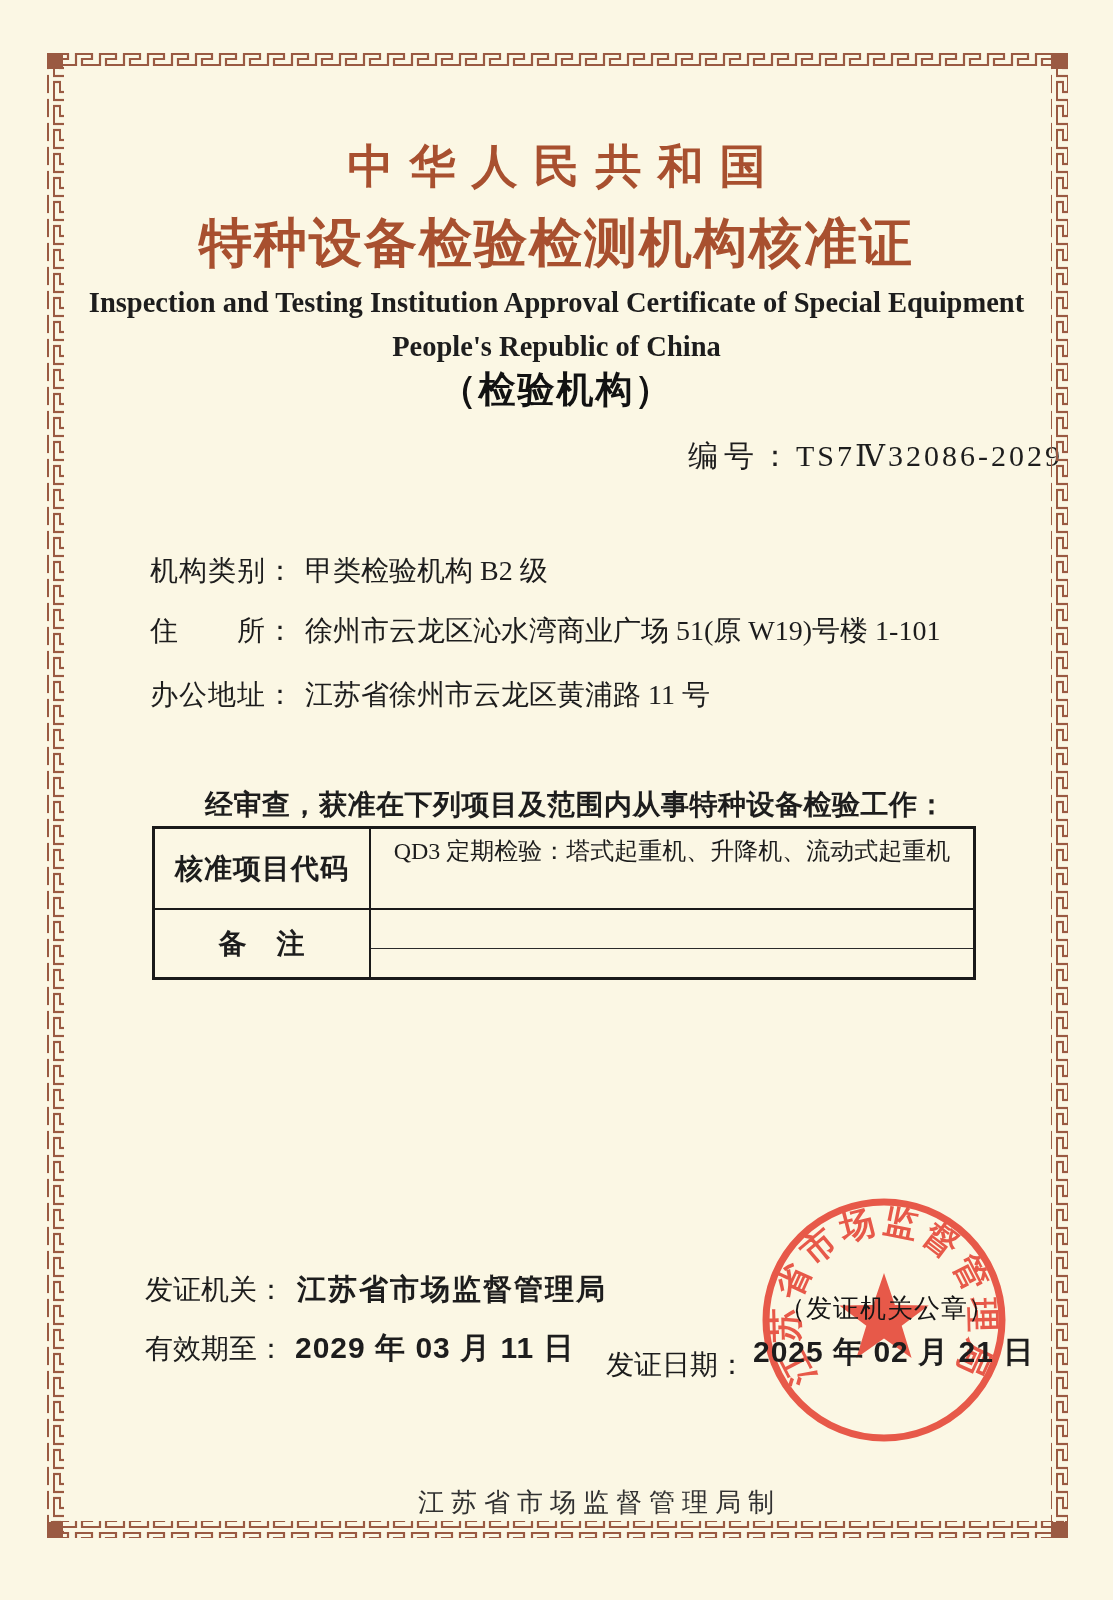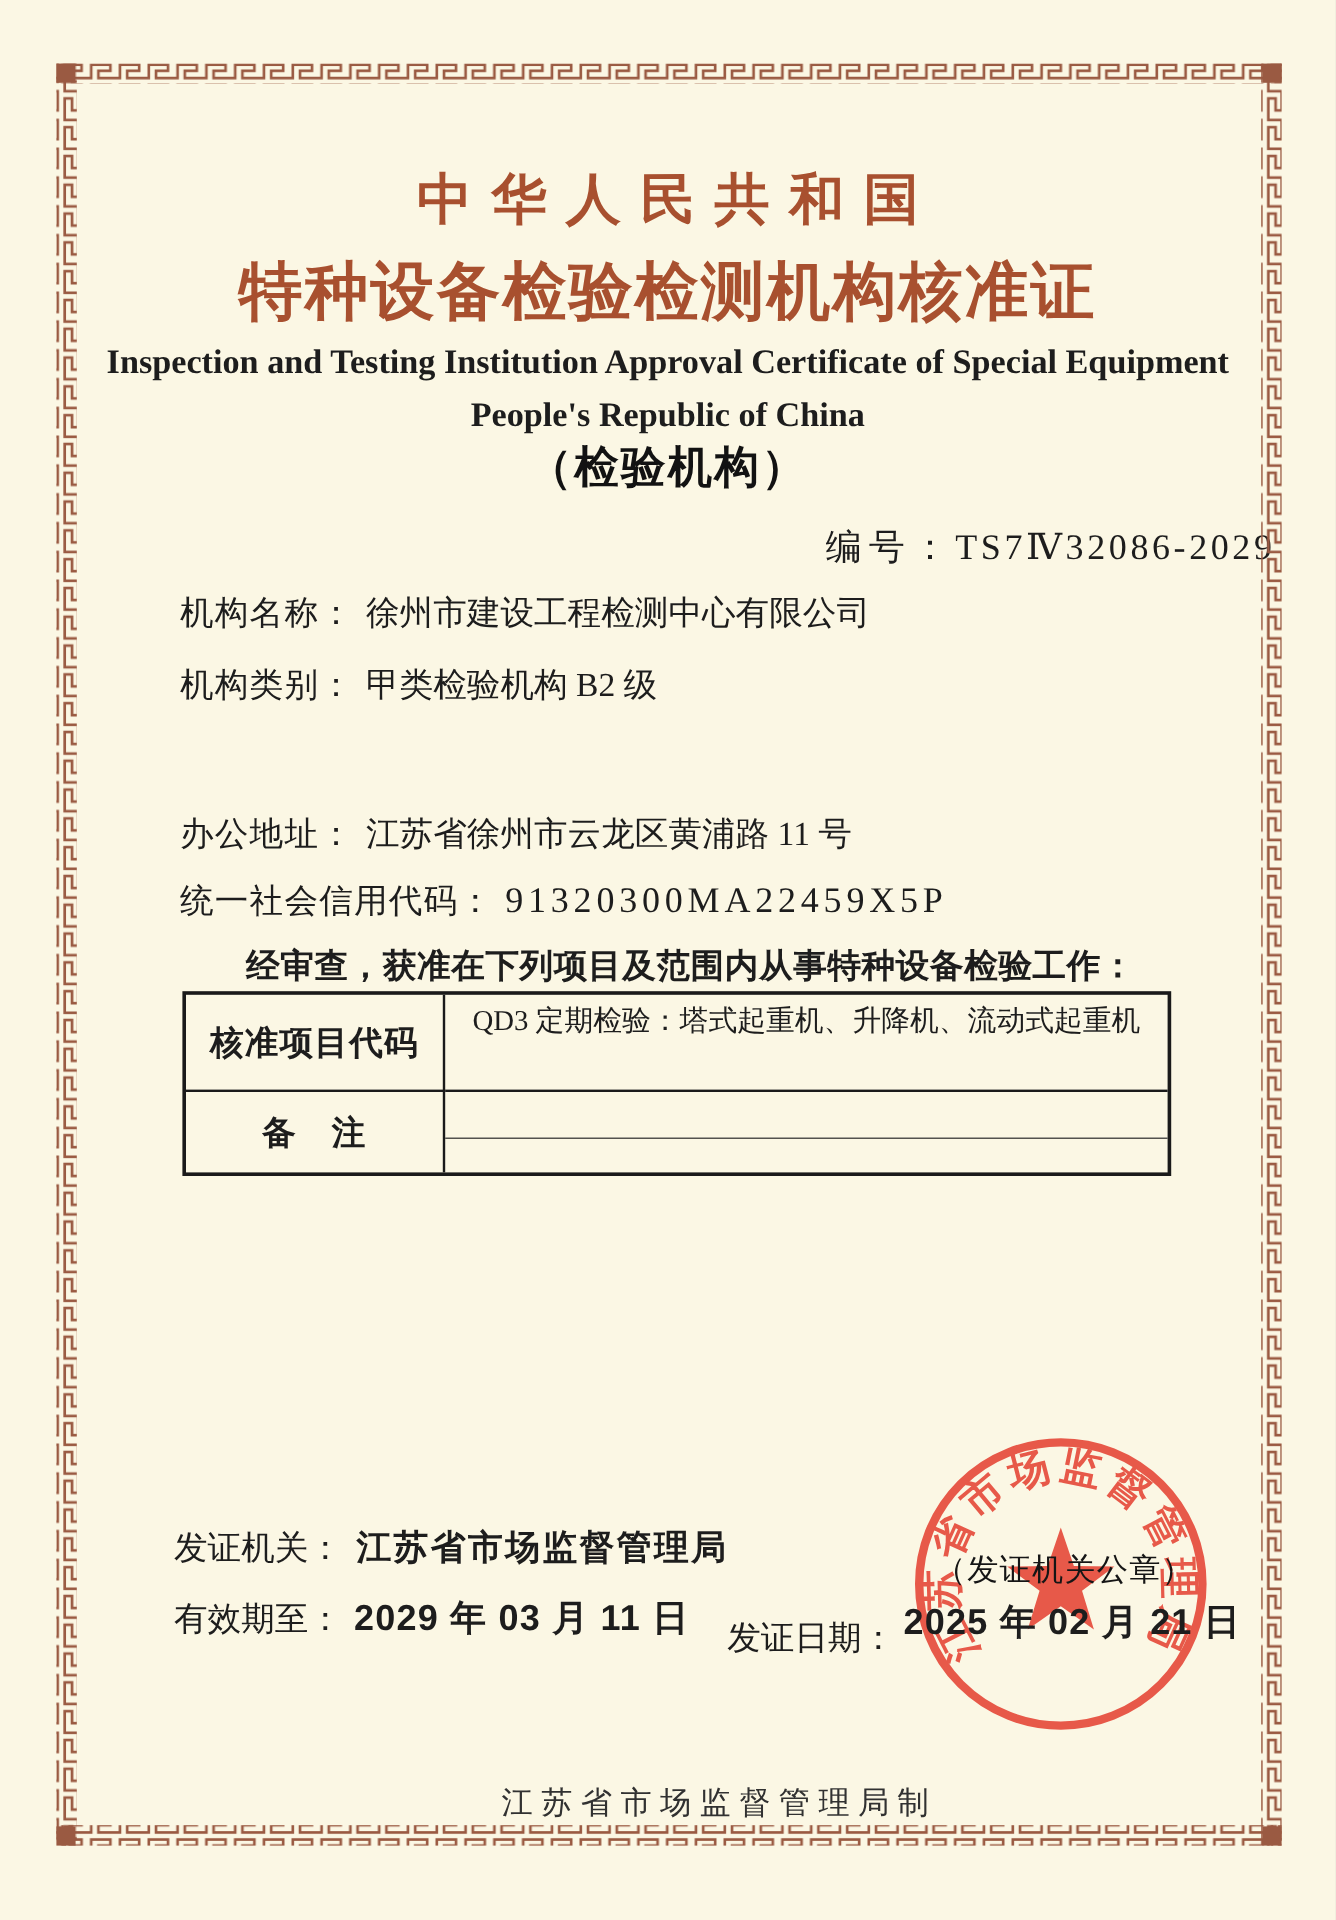--- a/index.html
+++ b/index.html
@@ -91,31 +91,28 @@
   <div class="abs ctr title-cn-1">中华人民共和国</div>
   <div class="abs ctr title-cn-2">特种设备检验检测机构核准证</div>
   <div class="abs ctr title-en-1">Inspection and Testing Institution Approval Certificate of Special Equipment</div>
   <div class="abs ctr title-en-2">People's Republic of China</div>
   <div class="abs ctr subtitle">（检验机构）</div>
 
   <div class="abs serial">
     <span class="lab">编号：</span><span class="val">TS7Ⅳ32086-2029</span>
   </div>
 
-  <div class="abs field-row" style="top:492px">
-    <span class="f-label">机构名称：</span><span class="f-value">徐州市建设工程检测中心有限公司</span>
-  </div>
   <div class="abs field-row" style="top:552px">
     <span class="f-label">机构类别：</span><span class="f-value">甲类检验机构 B2 级</span>
   </div>
+  <div class="abs field-row" style="top:612px">
+    <span class="f-label">住　　所：</span><span class="f-value">徐州市云龙区沁水湾商业广场 51(原 W19)号楼 1-101</span>
+  </div>
   <div class="abs field-row" style="top:676px">
     <span class="f-label">办公地址：</span><span class="f-value">江苏省徐州市云龙区黄浦路 11 号</span>
-  </div>
-  <div class="abs field-row" style="top:732px">
-    <span class="f-label">统一社会信用代码：</span><span class="f-value code">91320300MA22459X5P</span>
   </div>
 
   <div class="abs approval">经审查，获准在下列项目及范围内从事特种设备检验工作：</div>
 
   <div class="abs apv-table">
     <div class="hcell row1">核准项目代码</div>
     <div class="ccell row1">QD3 定期检验：塔式起重机、升降机、流动式起重机</div>
     <div class="hcell">备　注</div>
     <div class="subwrap">
       <div class="subrow1"></div>

